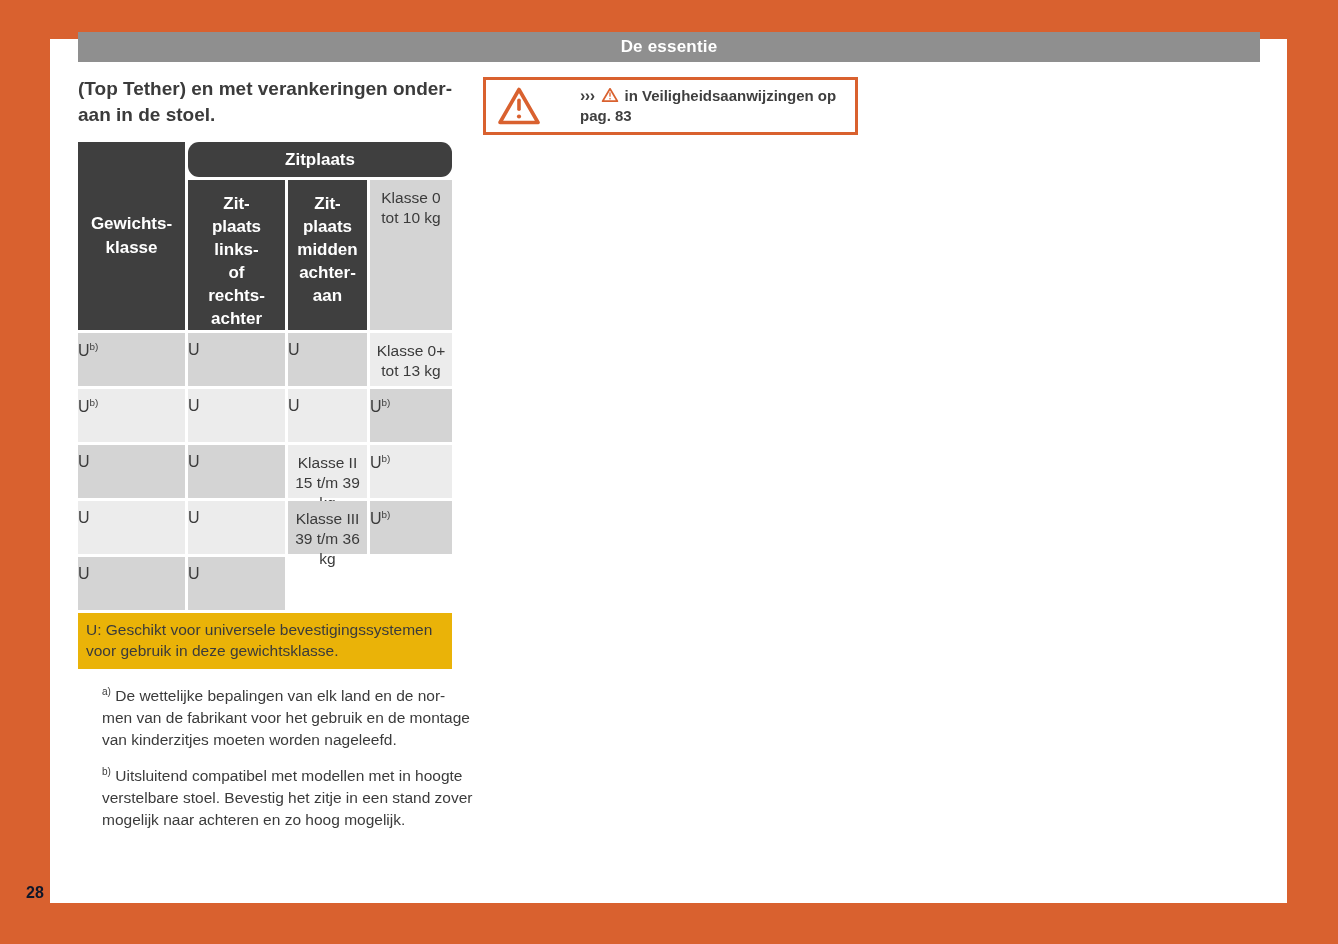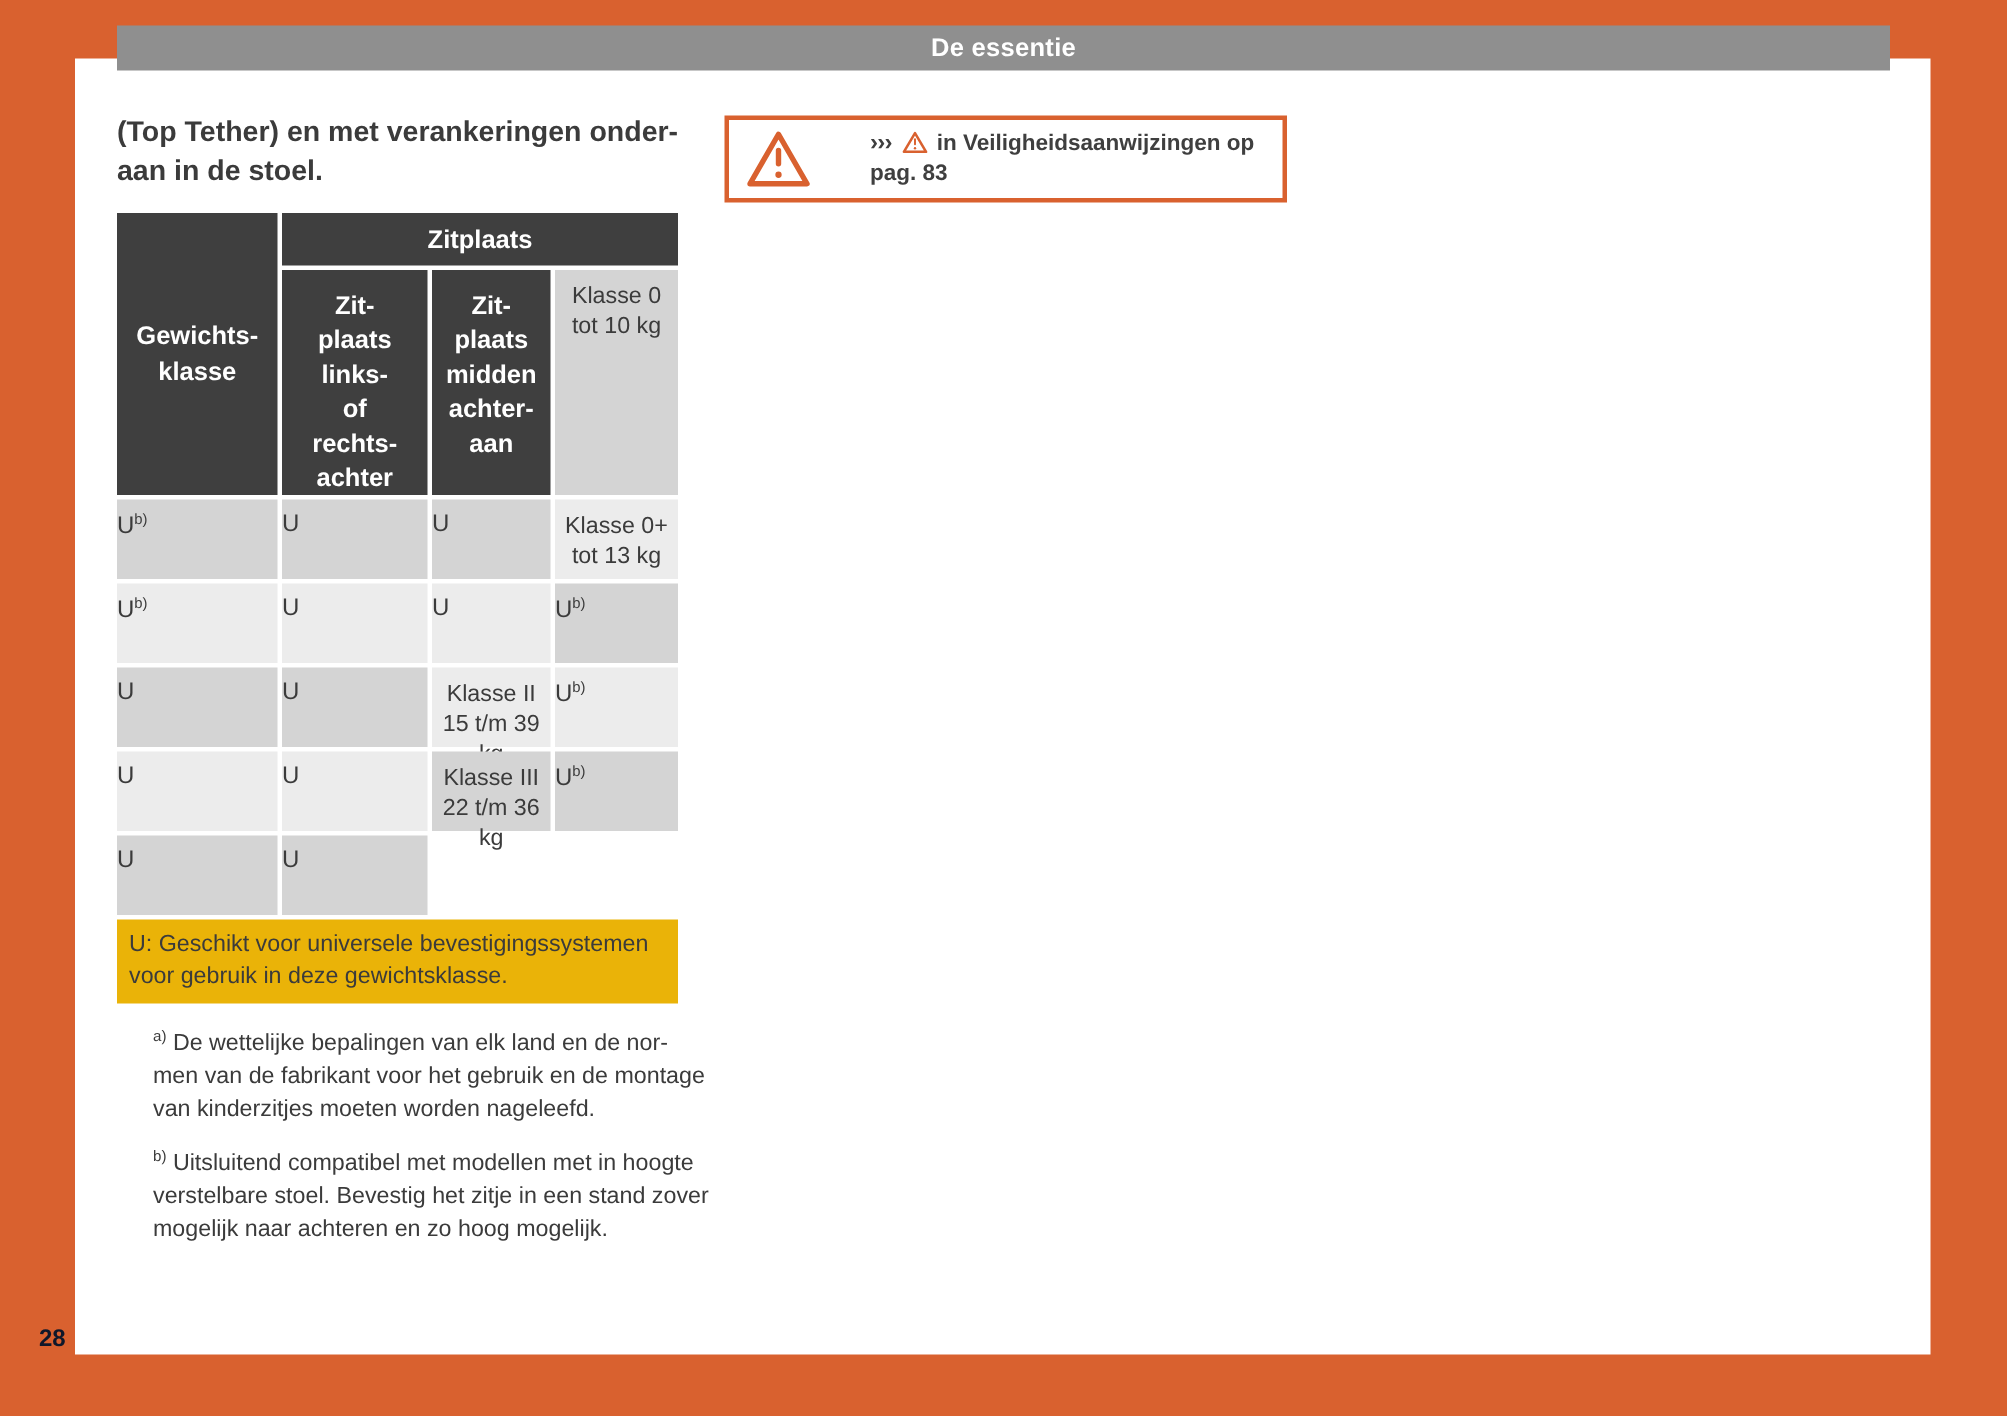--- a/index.html
+++ b/index.html
@@ -10,21 +10,21 @@
     font-family:"Liberation Sans", sans-serif;
     color:#3B3B3B;
     overflow:hidden;
   }
   .page {
     position:absolute; left:50px; top:39px;
     width:1237px; height:864px;
     background:#ffffff;
   }
   .header-bar {
-    position:absolute; left:78px; top:17px;
+    position:absolute; left:78px; top:32px;
     width:1182px; height:30px;
     background:#8F8F8F;
     display:flex; align-items:center; justify-content:center;
     color:#ffffff; font-weight:bold; font-size:17px;
     letter-spacing:0.2px;
   }
   .heading {
     position:absolute; left:78px; top:76px; width:390px;
     font-size:19px; font-weight:bold; color:#3B3B3B;
     line-height:26px; white-space:pre-line;
@@ -41,21 +41,21 @@
   .cell-dark {
     background:#3F3F3F; color:#ffffff;
     font-weight:bold; font-size:17px; text-align:center;
   }
   .corner {
     grid-column:1; grid-row:1 / 3;
     display:flex; align-items:center; justify-content:center;
     white-space:pre-line; line-height:24px;
   }
   .group { grid-column:2 / 5; grid-row:1;
-    display:flex; align-items:center; justify-content:center; }
+    display:flex; align-items:center; justify-content:center;border-radius:11px; }
   .colh { padding-top:12px; white-space:pre-line; line-height:23px; }
   .colh sup, .klasse-sup { font-size:0.6em; }
   .row-dark { background:#D4D4D4; }
   .row-light { background:#ECECEC; }
   .kl {
     text-align:center; padding-top:8px;
     white-space:pre-line; line-height:20px; font-size:15.5px;
   }
   .u { text-align:left; padding-top:8px; font-size:16px; }
   .u sup { font-size:0.62em; }
@@ -164,21 +164,21 @@
   <div class="row-dark u">U</div>
   <div class="row-dark u">U</div>
 
   <div class="row-light kl">Klasse II
 15 t/m 39 kg</div>
   <div class="row-light u"><span>U</span><sup>b)</sup></div>
   <div class="row-light u">U</div>
   <div class="row-light u">U</div>
 
   <div class="row-dark kl">Klasse III
-22 t/m 36 kg</div>
+39 t/m 36 kg</div>
   <div class="row-dark u"><span>U</span><sup>b)</sup></div>
   <div class="row-dark u">U</div>
   <div class="row-dark u">U</div>
 
   <div class="legend">U: Geschikt voor universele bevestigingssystemen
 voor gebruik in deze gewichtsklasse.</div>
 </div>
 
 <div class="footnotes">
   <p class="fn"><sup>a)</sup> <span class="fn-text">De wettelijke bepalingen van elk land en de nor-

